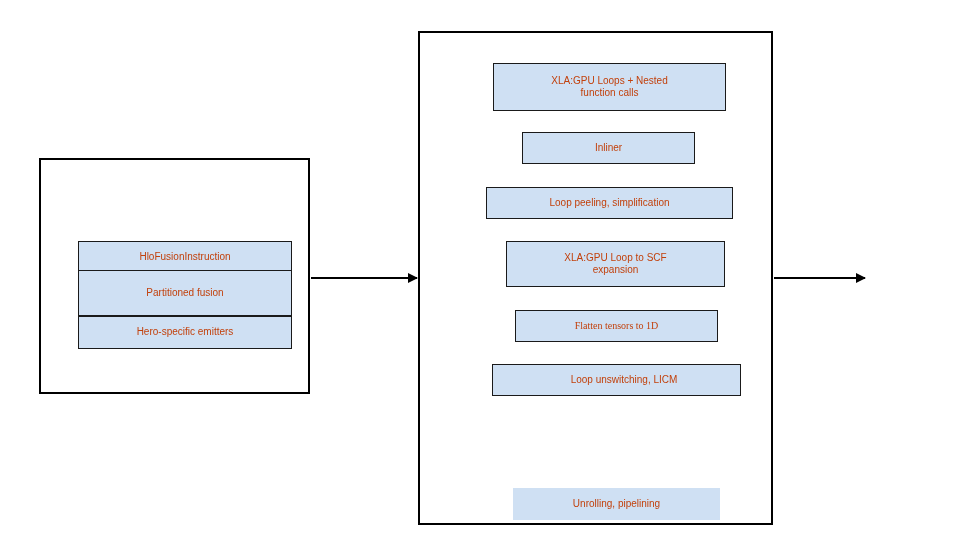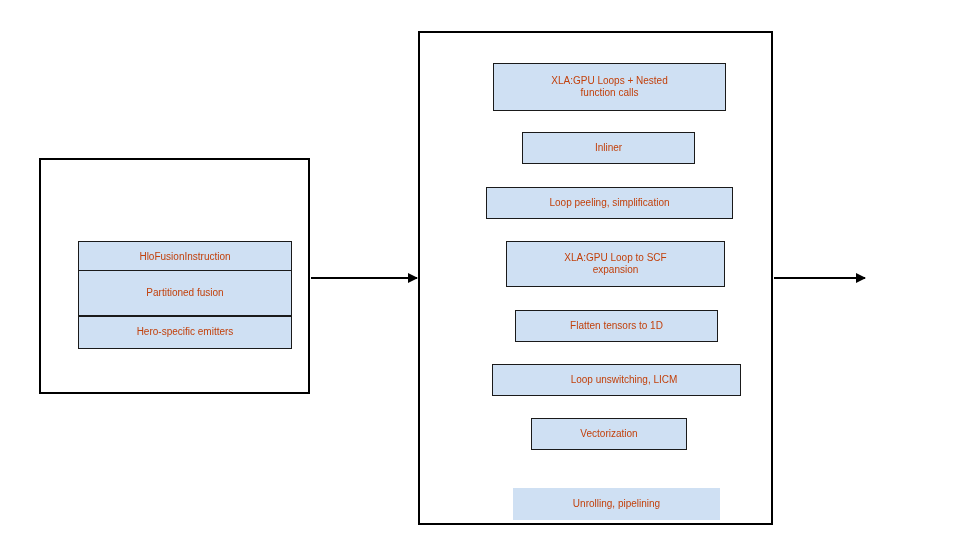--- a/index.html
+++ b/index.html
@@ -86,24 +86,23 @@
   <div class="step" style="left:493px; top:63px; width:233px; height:48px;">XLA:GPU Loops + Nested
 function calls</div>
 
   <div class="step" style="left:522px; top:132px; width:173px; height:32px;">Inliner</div>
 
   <div class="step" style="left:486px; top:187px; width:247px; height:32px;">Loop peeling, simplification</div>
 
   <div class="step" style="left:506px; top:241px; width:219px; height:46px;">XLA:GPU Loop to SCF
 expansion</div>
 
-  <div class="step" style="left:515px; top:310px; width:203px; height:32px;">Flatten tensors to 1D</div>
+  <div class="step" style="left:515px; top:310px; width:203px; height:32px;font-family:Liberation Serif, serif;">Flatten tensors to 1D</div>
 
   <div class="step" style="left:492px; top:364px; width:249px; height:32px;padding-left:21px;">Loop unswitching, LICM</div>
 
-  <div class="step" style="left:531px; top:418px; width:156px; height:32px;">Vectorization</div>
 
   <div class="step no-border" style="left:513px; top:488px; width:207px; height:32px;">Unrolling, pipelining</div>
 
   <div class="arrow" style="left:774px; top:277px; width:91px;"></div>
 
 
 </div>
 
 </body></html>

